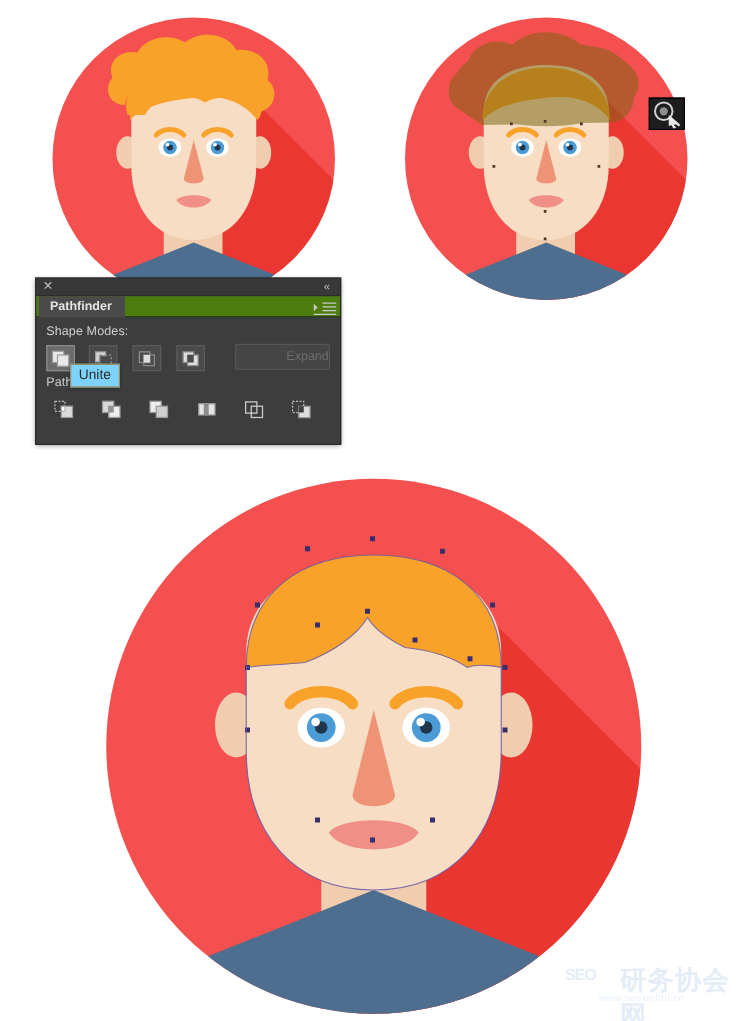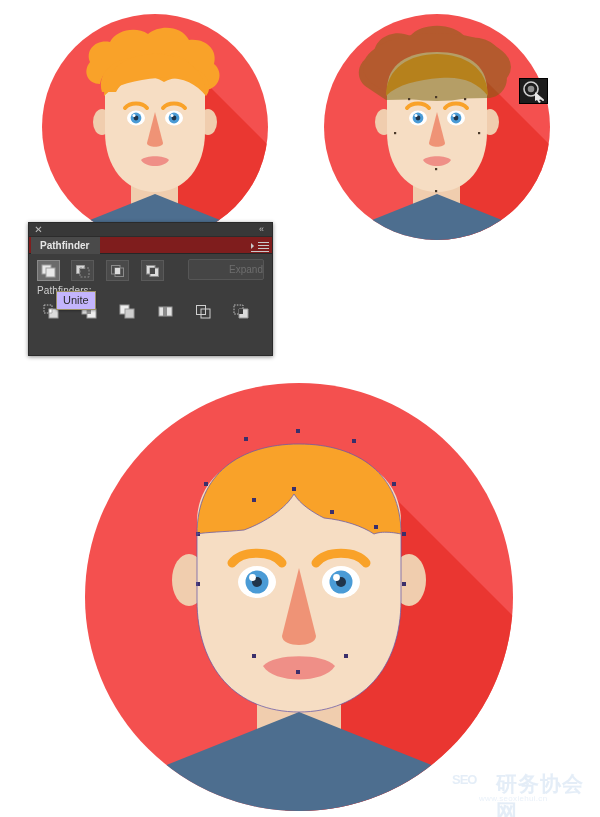--- a/index.html
+++ b/index.html
@@ -53,21 +53,21 @@
   .pf-collapse {
     position: absolute; right: 4px; top: 1px;
     width: 14px; height: 11px;
     color: #bdbdbd; font-size: 9px; line-height: 11px;
     text-align: center; letter-spacing: -1px;
     cursor: pointer;
   }
   .pf-tabrow {
     position: relative;
     height: 17px;
-    background: #7f1d1d;
+    background: #4d7c0f;
     border-bottom: 1px solid #262626;
   }
   .pf-tab {
     position: absolute; left: 2px; top: 0;
     height: 17px; line-height: 17px;
     padding: 0 11px 0 9px;
     background: #4a4a4a;
     color: #e6e6e6;
     font-size: 10px;
     font-weight: bold;
@@ -126,21 +126,21 @@
     color: #6d6d6d;
     font-size: 10px;
     line-height: 19px;
     text-align: right;
     cursor: default;
   }
 
   .pf-tooltip {
     position: absolute;
     left: 27px; top: 68px;
-    background: #c4b5fd;
+    background: #7dd3fc;
     border: 1px solid #9a9065;
     color: #2b2b2b;
     font-size: 11px;
     line-height: 1.1;
     padding: 2px 6px 3px 6px;
     white-space: nowrap;
     z-index: 40;
     box-shadow: 0 1px 2px rgba(0,0,0,.3);
   }
 
@@ -306,20 +306,21 @@
         <span class="caret"></span>
         <i></i>
           <i></i>
           <i></i>
           <i></i>
       </div>
     </div>
 
     <div class="pf-body">
 
+      <div class="pf-section-label">Shape Modes:</div>
 
       <div class="pf-row">
         <div class="pf-btn active" style="left:0px">
           <svg width="15" height="14" viewBox="0 0 15 14">
             <rect x="1" y="1" width="9" height="9" fill="#e8e8e8" stroke="#9f9f9f" stroke-width="1"></rect>
             <rect x="5" y="4" width="9" height="9" fill="#e8e8e8" stroke="#9f9f9f" stroke-width="1"></rect>
           </svg>
         </div>
         <div class="pf-btn" style="left:34px">
           <svg width="15" height="14" viewBox="0 0 15 14">

